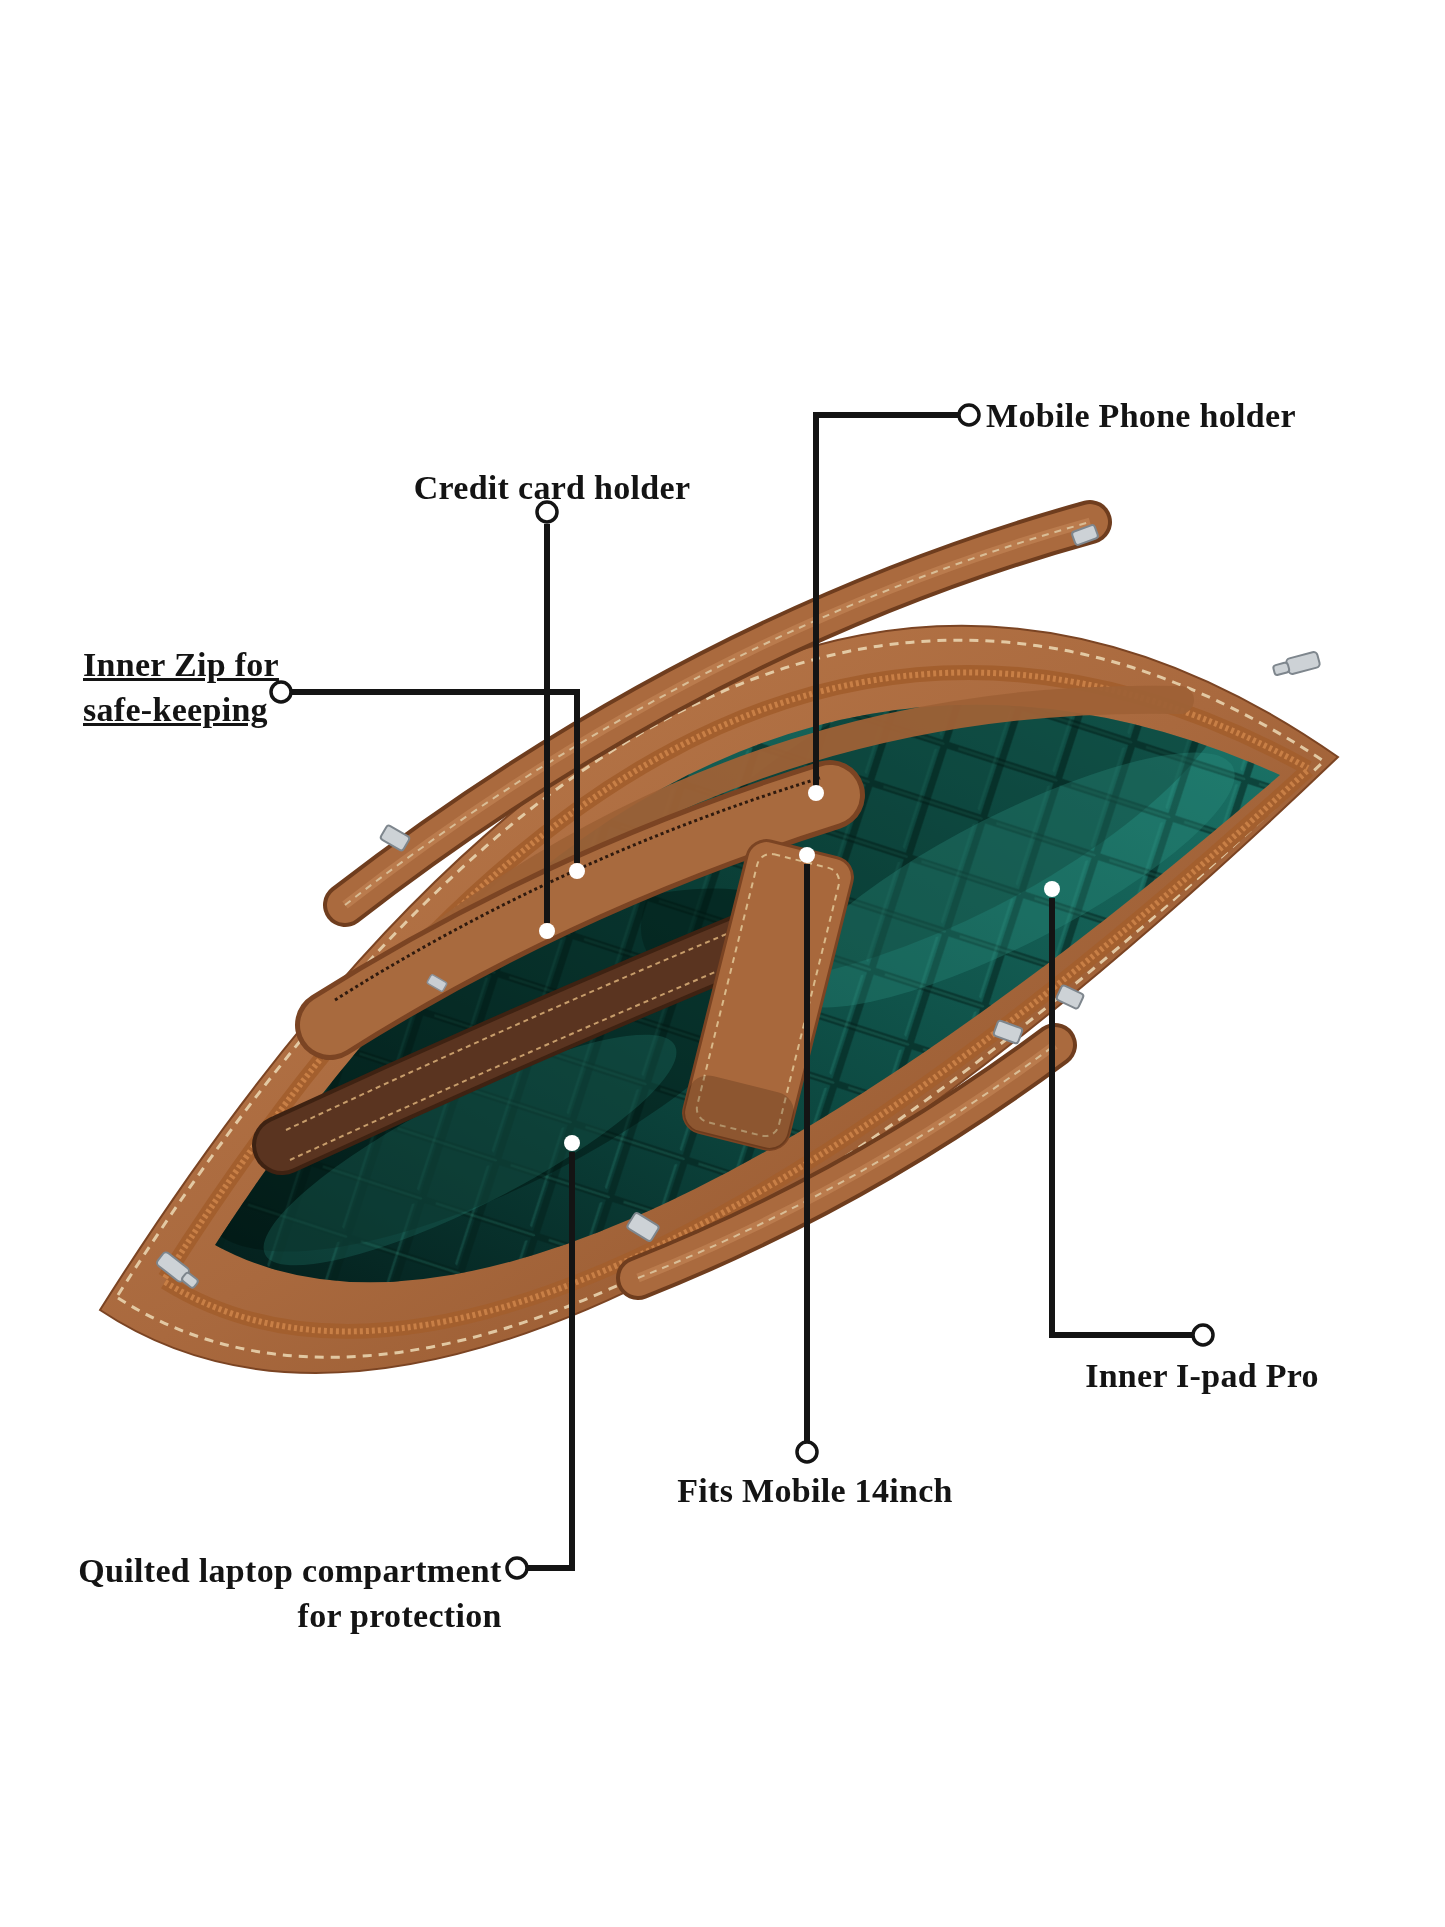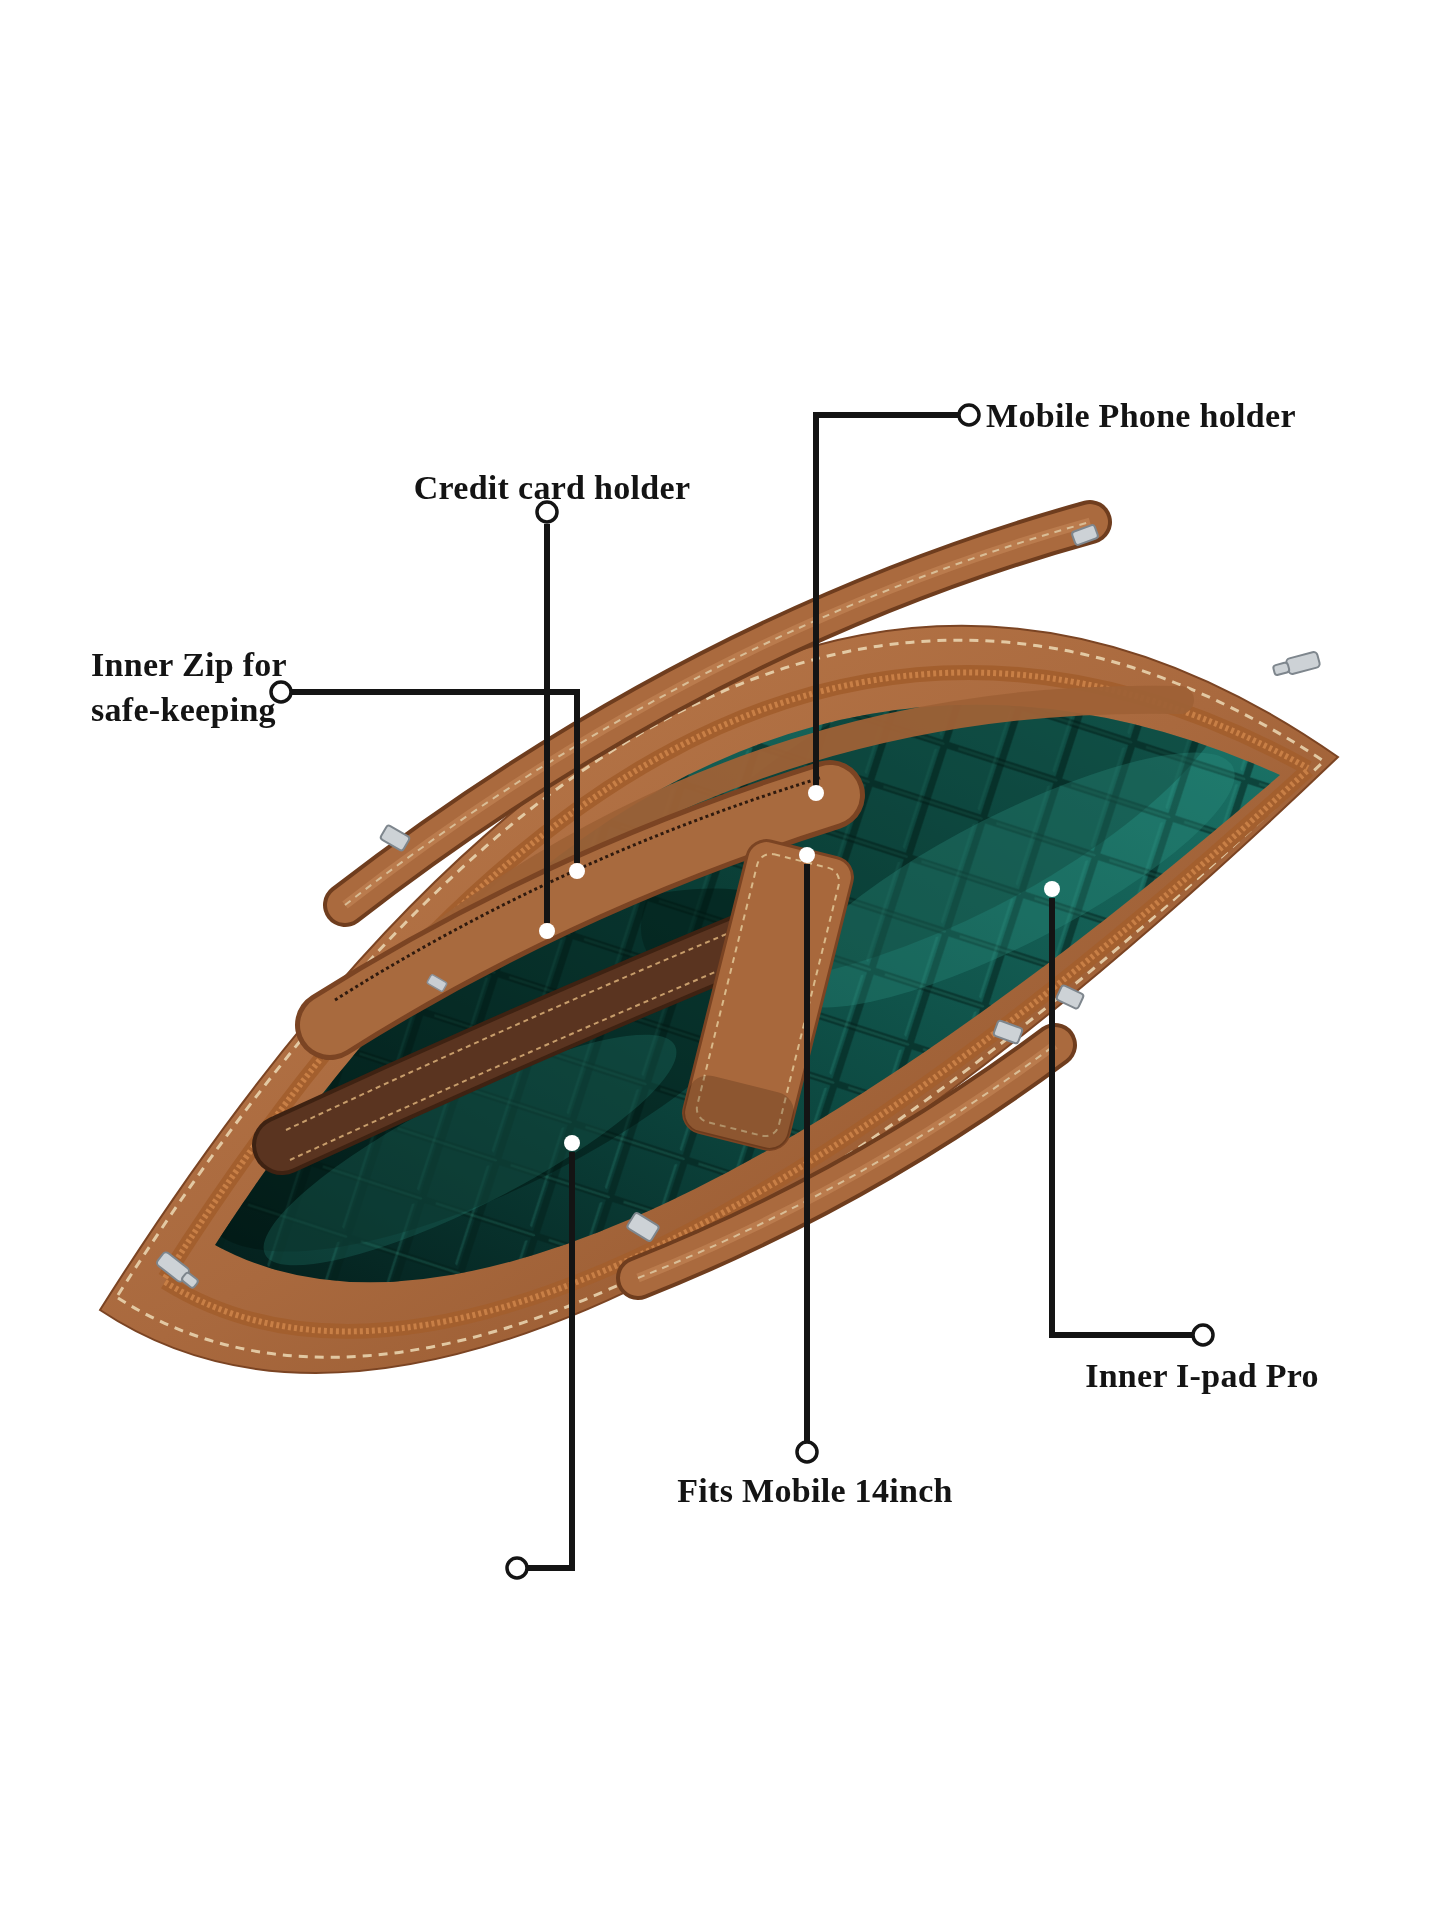--- a/index.html
+++ b/index.html
@@ -156,23 +156,27 @@
       <circle cx="1052" cy="889" r="8"></circle>
       <circle cx="807" cy="855" r="8"></circle>
       <circle cx="572" cy="1143" r="8"></circle>
     </g>
   </svg>
 
   <div class="callout-label" style="left:986px;top:396px;">Mobile Phone holder</div>
 
   <div class="callout-label center-anchor" style="left:552px;top:468px;">Credit card holder</div>
 
-  <div class="callout-label two-line" style="left:91px;top:642px;">
+  <div class="callout-label two-line" style="left:83px;top:642px;text-decoration:underline;">
     <span class="ln">Inner Zip for</span>
     <span class="ln">safe-keeping</span>
   </div>
 
   <div class="callout-label center-anchor" style="left:1202px;top:1356px;">Inner I-pad Pro</div>
 
   <div class="callout-label center-anchor" style="left:815px;top:1471px;">Fits Mobile 14inch</div>
 
+  <div class="callout-label two-line center-anchor" style="left:290px;top:1548px;">
+    <span class="ln">Quilted laptop compartment</span>
+    <span class="ln">for protection</span>
+  </div>
 
 </div>
 
 </body></html>

